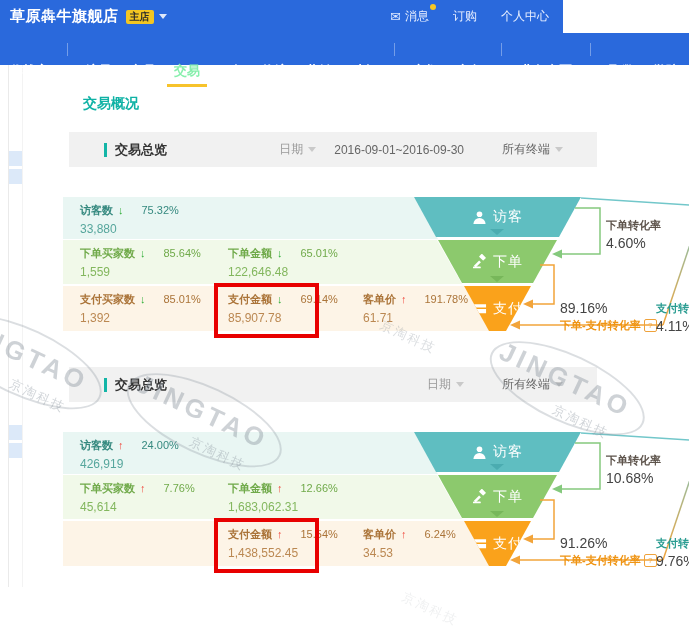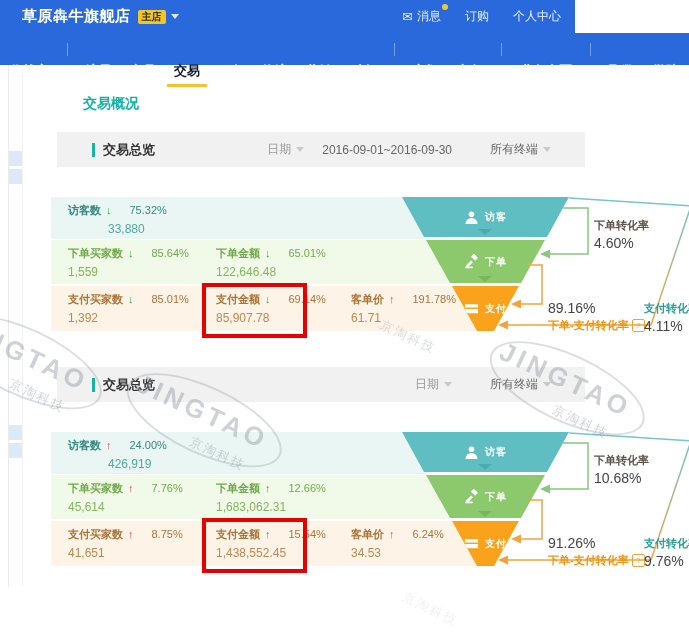--- a/index.html
+++ b/index.html
@@ -1,77 +1,77 @@
 <!DOCTYPE html>
 <html><head>
 <meta charset="utf-8">
 <style>
   html,body{margin:0;padding:0;background:#fff;}
   .page{position:relative;width:689px;height:636px;overflow:hidden;background:#fff;
         font-family:"Liberation Sans","DejaVu Sans",sans-serif;-webkit-font-smoothing:antialiased;}
   
-  .topbar{position:absolute;left:0;top:0;width:563px;height:33px;background:#2a69dc;display:flex;align-items:center;z-index:10;padding-left:12px;}
+  .topbar{position:absolute;left:0;top:0;width:563px;height:33px;background:#2a69dc;display:flex;align-items:center;z-index:10;}
   .shop{display:flex;align-items:center;margin-left:10px;cursor:pointer;}
   .shop-name{color:#fff;font-size:15px;font-weight:bold;letter-spacing:.5px;}
   .shop-badge{margin-left:7px;background:#f3c622;color:#2b2b2b;font-size:10px;font-weight:bold;
               padding:1px 4px 2px;border-radius:2px;line-height:11px;}
   .caret{display:inline-block;width:0;height:0;border-left:4px solid transparent;border-right:4px solid transparent;
          border-top:5px solid #c9c9c9;margin-left:5px;vertical-align:middle;}
   .caret.white{border-top-color:rgba(255,255,255,.85);}
   .top-right{margin-left:auto;margin-right:14px;display:flex;align-items:center;gap:24px;}
   .top-link{color:#e8efff;font-size:12px;display:flex;align-items:center;position:relative;cursor:pointer;}
   .mail-glyph{font-size:13px;margin-right:4px;color:#dbe6ff;}
   .msg-dot{position:absolute;right:-7px;top:-4px;width:6px;height:6px;border-radius:50%;background:#f6c723;}
   
   .navbar{position:absolute;left:0;top:33px;width:689px;height:32px;background:#2a69dc;display:flex;
           align-items:center;gap:18px;padding-left:10px;box-sizing:border-box;z-index:10;}
   .nav-item{position:relative;color:#fff;font-size:13px;font-weight:bold;height:32px;line-height:32px;cursor:pointer;white-space:nowrap;margin-top:44px;}
-  .nav-item.active{color:#0f172a;}
+  .nav-item.active{color:#86efac;}
   .nav-item.active::after{content:"";position:absolute;left:50%;transform:translateX(-50%);bottom:0;
                           width:40px;height:3px;background:#f7c32b;}
   .nav-sep{width:1px;height:13px;background:rgba(255,255,255,.35);}
   
   .rail-line{position:absolute;left:8px;top:65px;width:1px;height:522px;background:#eaeaea;}
   .content-edge{position:absolute;left:22px;top:65px;width:1px;height:522px;background:#f3f3f3;}
   .rail-hl{position:absolute;left:9px;width:13px;height:15px;background:#dce9f9;}
   
   .page-title{position:absolute;left:83px;top:95px;color:#0fb2a5;font-size:14px;font-weight:bold;z-index:5;}
   
-  .section{position:absolute;left:4px;width:581px;height:212px;z-index:4;}
+  .section{position:absolute;left:16px;width:581px;height:212px;z-index:4;}
   .section.s1{top:132px;} .section.s2{top:367px;}
   .sec-header{position:absolute;left:53px;right:0;top:0;height:35px;background:#f1f1f1;
               display:flex;align-items:center;}
   .sec-accent{width:3px;height:14px;background:#13b5a7;margin-left:35px;margin-right:8px;}
   .sec-title{font-size:13px;font-weight:bold;color:#333;}
   .sec-controls{margin-left:auto;display:flex;align-items:center;margin-right:34px;}
   .date-label{color:#999;font-size:12px;cursor:pointer;}
   .date-range{color:#666;font-size:12px;margin-left:18px;cursor:pointer;}
   .terminal{color:#666;font-size:12px;margin-left:38px;cursor:pointer;}
   
   .m-row{position:absolute;left:47px;width:518px;z-index:1;}
   .m-row.r1{top:65px;height:42px;background:#e9f6f3;clip-path:polygon(0 0,351px 0,375px 100%,0 100%);}
   .m-row.r2{top:108px;height:44px;background:#f1f9e9;clip-path:polygon(0 0,374px 0,399px 100%,0 100%);}
   .m-row.r3{top:154px;height:45px;background:#fdf4e7;clip-path:polygon(0 0,401px 0,427px 100%,0 100%);}
   .cell{position:absolute;top:6px;}
   .cell .l1{font-size:11px;font-weight:bold;white-space:nowrap;}
   .cell .l2{font-size:12px;margin-top:4px;}
   .cell.c1{left:17px;} .cell.c2{left:165px;} .cell.c3{left:300px;}
-  .r1 .l1{color:#35897f;} .r1 .l2{color:#56a69c;margin-left:40px;}
+  .r1 .l1{color:#35897f;} .r1 .l2{color:#56a69c;}
   .r2 .l1{color:#70aa4a;} .r2 .l2{color:#83b75e;}
   .r3 .l1{color:#ab7439;} .r3 .l2{color:#bb8852;}
   .chg{font-weight:normal;margin-left:18px;}
   .arrow{font-size:11px;margin-left:5px;font-weight:bold;}
   .arrow[data-trend="down"]{color:#2fae38;}
   .arrow[data-trend="up"]{color:#f0483c;}
   
   .hl-box{position:absolute;left:198px;top:151px;width:97px;height:47px;border:4px solid #e80000;z-index:20;}
   
   .funnel{position:absolute;left:398px;top:65px;width:167px;height:134px;z-index:5;}
   .slice{position:absolute;left:0;width:167px;display:flex;align-items:center;justify-content:center;
-         color:#fff;font-size:10px;font-weight:bold;letter-spacing:1px;}
+         color:#fff;font-size:14px;font-weight:normal;letter-spacing:1px;}
   .slice.f1{top:0;height:40px;background:#5fbec1;clip-path:polygon(0 0,167px 0,145px 100%,22px 100%);}
   .slice.f2{top:43px;height:43px;background:#8cc96d;clip-path:polygon(24px 0,143px 0,119px 100%,48px 100%);}
   .slice.f3{top:89px;height:45px;background:#faa21b;clip-path:polygon(50px 0,117px 0,92px 100%,75px 100%);}
   .slice svg{margin-right:6px;}
   .chev{position:absolute;left:76px;width:0;height:0;border-left:7px solid transparent;border-right:7px solid transparent;}
   .chev.v1{top:32px;border-top:6px solid #4bacb0;}
   .chev.v2{top:79px;border-top:6px solid #77b75a;}
   
   .c-label{position:absolute;font-size:11px;font-weight:bold;white-space:nowrap;z-index:7;}
   .c-val{position:absolute;font-size:14px;color:#444;z-index:7;}
@@ -261,24 +261,20 @@
       <div class="cell c1">
         <div class="l1"><span>下单买家数</span><span class="arrow" data-trend="up">↑</span><span class="chg">7.76%</span></div>
         <div class="l2">45,614</div>
       </div>
       <div class="cell c2">
         <div class="l1"><span>下单金额</span><span class="arrow" data-trend="up">↑</span><span class="chg">12.66%</span></div>
         <div class="l2">1,683,062.31</div>
       </div>
     </div>
     <div class="m-row r3">
-      <div class="cell c1">
-        <div class="l1"><span>支付买家数</span><span class="arrow" data-trend="up">↑</span><span class="chg">8.75%</span></div>
-        <div class="l2">41,651</div>
-      </div>
       <div class="cell c2">
         <div class="l1"><span>支付金额</span><span class="arrow" data-trend="up">↑</span><span class="chg">15.54%</span></div>
         <div class="l2">1,438,552.45</div>
       </div>
       <div class="cell c3">
         <div class="l1"><span>客单价</span><span class="arrow" data-trend="up">↑</span><span class="chg">6.24%</span></div>
         <div class="l2">34.53</div>
       </div>
     </div>
 

